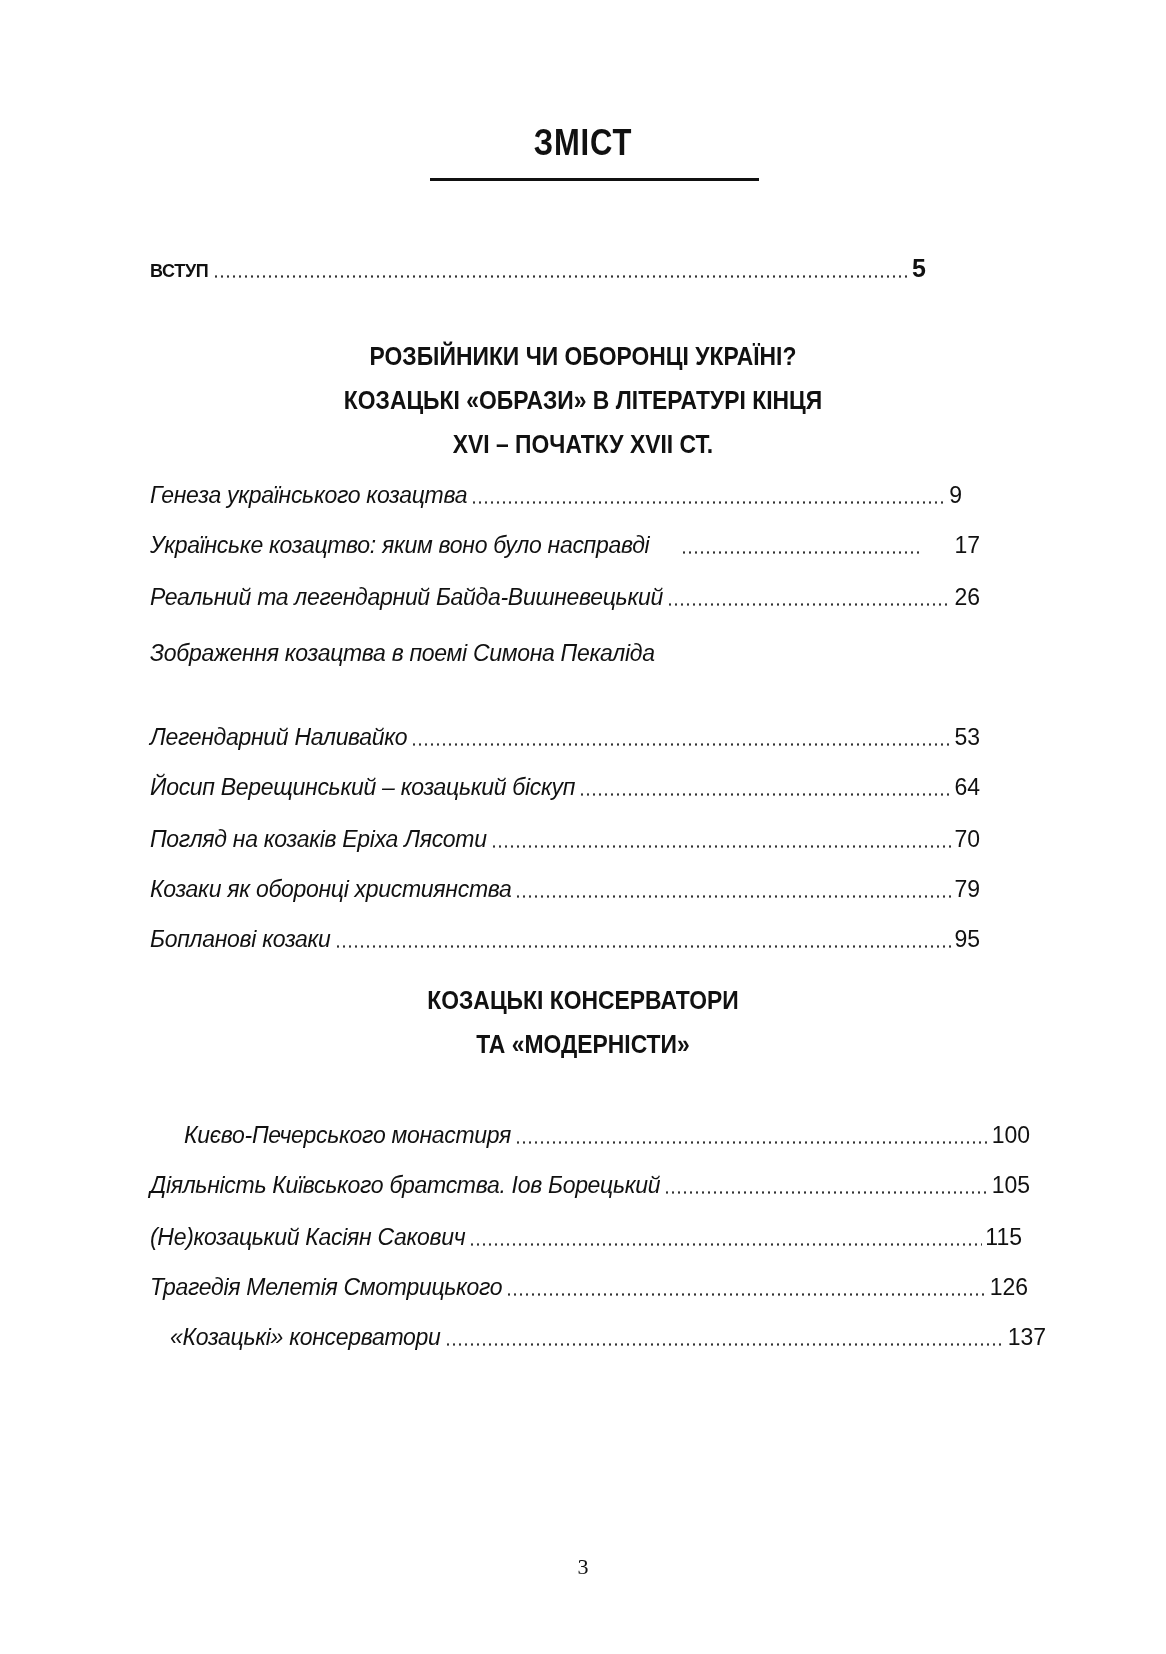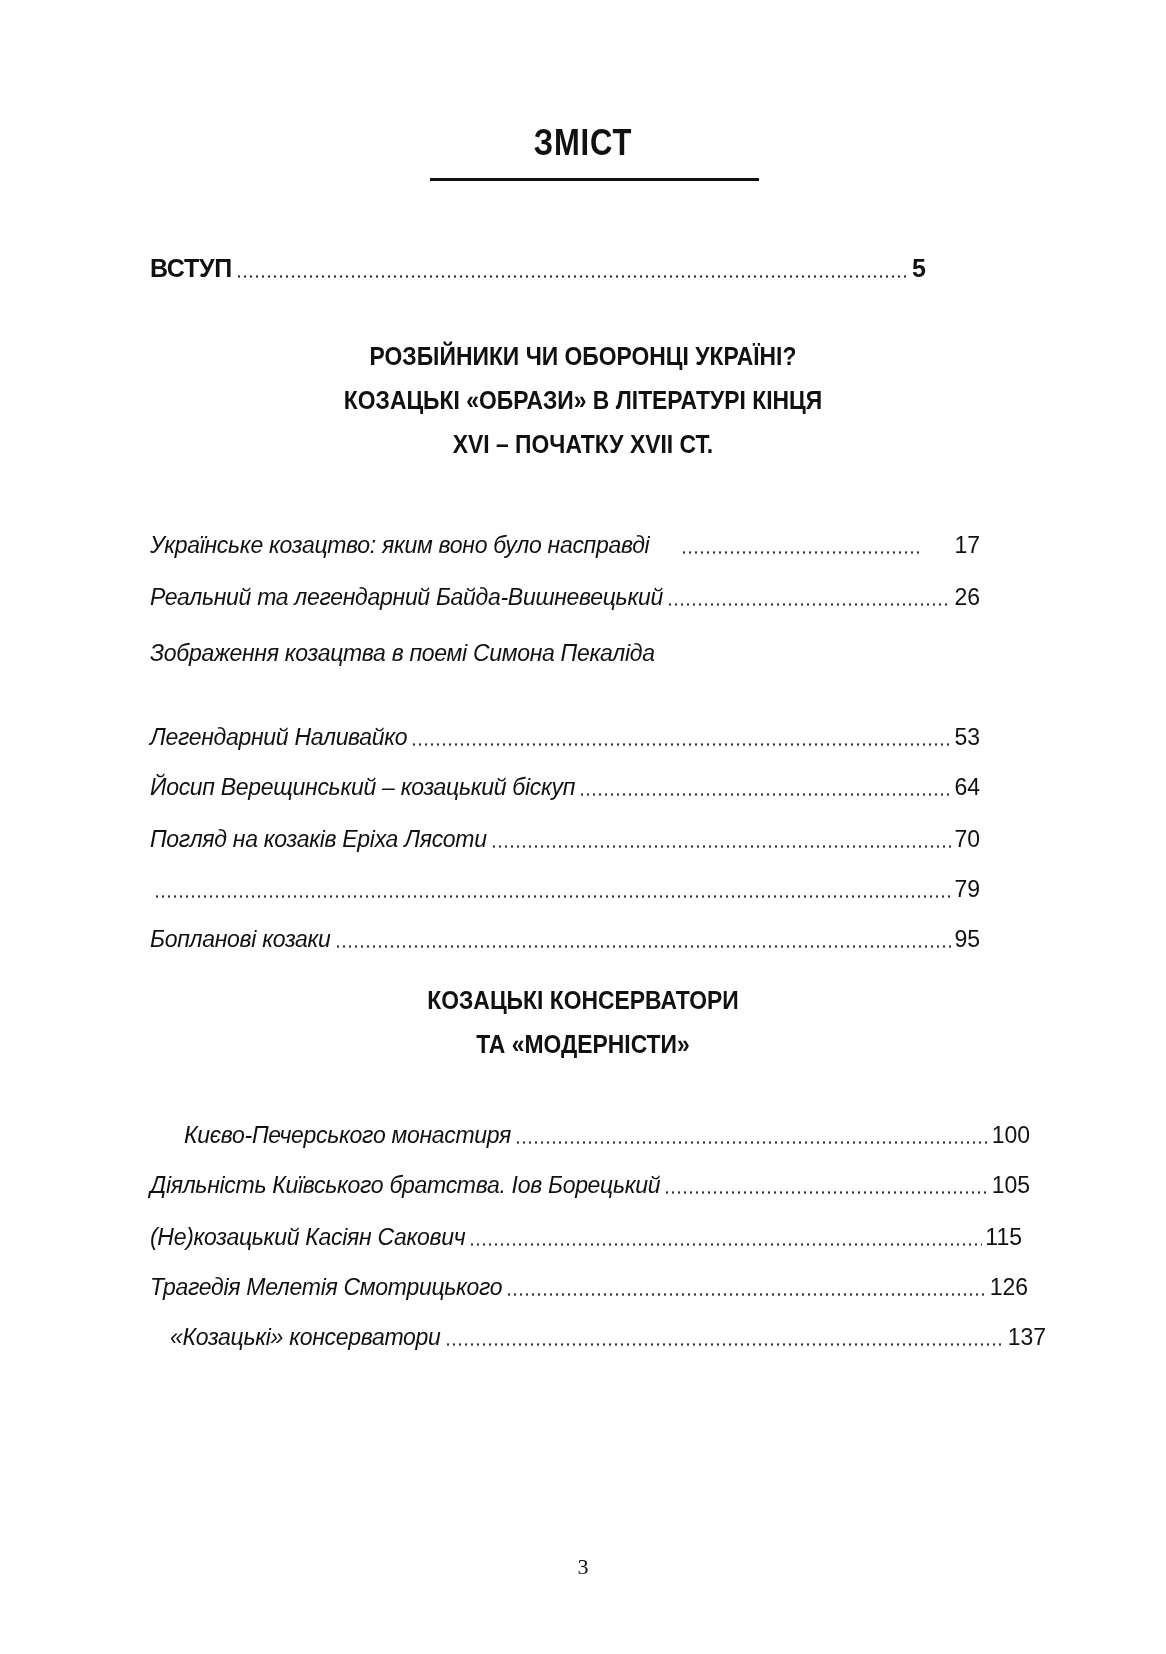--- a/index.html
+++ b/index.html
@@ -61,21 +61,21 @@
       background-size: 6px 3px;
       background-repeat: repeat-x;
     }
     .toc-page {
       font-size: 23px;
       white-space: nowrap;
     }
     .intro .toc-text {
       font-style: normal;
       font-weight: bold;
-      font-size: 25px;
+      font-size: 18px;
     }
     .intro .toc-page {
       font-weight: bold;
       font-size: 25px;
     }
     .section-heading {
       position: absolute;
       left: 0; width: 1166px;
       text-align: center;
       font-weight: bold;
@@ -115,20 +115,25 @@
     <span class="leader"></span>
     <span class="toc-page">5</span>
   </div>
 
   <div class="section-heading" style="top:334px;">
     <div>РОЗБІЙНИКИ ЧИ ОБОРОНЦІ УКРАЇНІ?</div>
     <div>КОЗАЦЬКІ «ОБРАЗИ» В ЛІТЕРАТУРІ КІНЦЯ</div>
     <div>XVI – ПОЧАТКУ XVII СТ.</div>
   </div>
 
+  <div class="toc-row" style="top:482px; width:812px;">
+    <span class="toc-text">Генеза українського козацтва</span>
+    <span class="leader"></span>
+    <span class="toc-page">9</span>
+  </div>
 
   <div class="toc-row" style="top:532px; width:830px;gap:28px;">
     <span class="toc-text">Українське козацтво: яким воно було насправді</span>
     <span class="leader"></span>
     <span class="toc-page">17</span>
   </div>
 
   <div class="toc-row" style="top:584px; width:830px;">
     <span class="toc-text">Реальний та легендарний Байда-Вишневецький</span>
     <span class="leader"></span>
@@ -149,20 +154,21 @@
     <span class="toc-page">64</span>
   </div>
 
   <div class="toc-row" style="top:826px; width:830px;">
     <span class="toc-text">Погляд на козаків Еріха Лясоти</span>
     <span class="leader"></span>
     <span class="toc-page">70</span>
   </div>
 
   <div class="toc-row" style="top:876px; width:830px;">
+    <span class="toc-text">Козаки як оборонці християнства</span>
     <span class="leader"></span>
     <span class="toc-page">79</span>
   </div>
 
   <div class="toc-row" style="top:926px; width:830px;">
     <span class="toc-text">Бопланові козаки</span>
     <span class="leader"></span>
     <span class="toc-page">95</span>
   </div>
 

